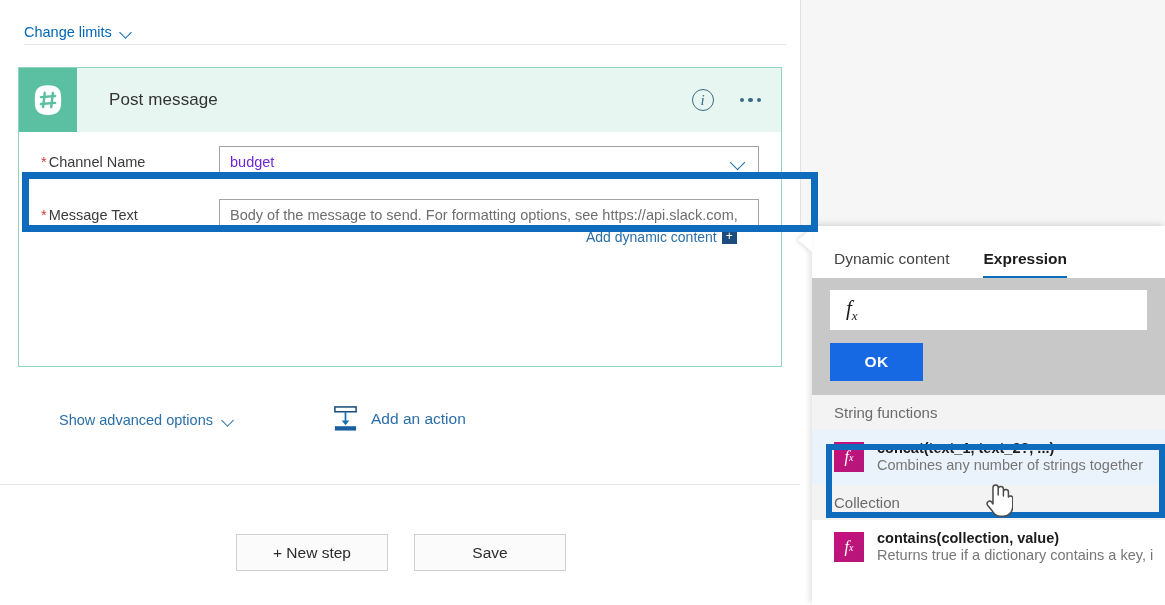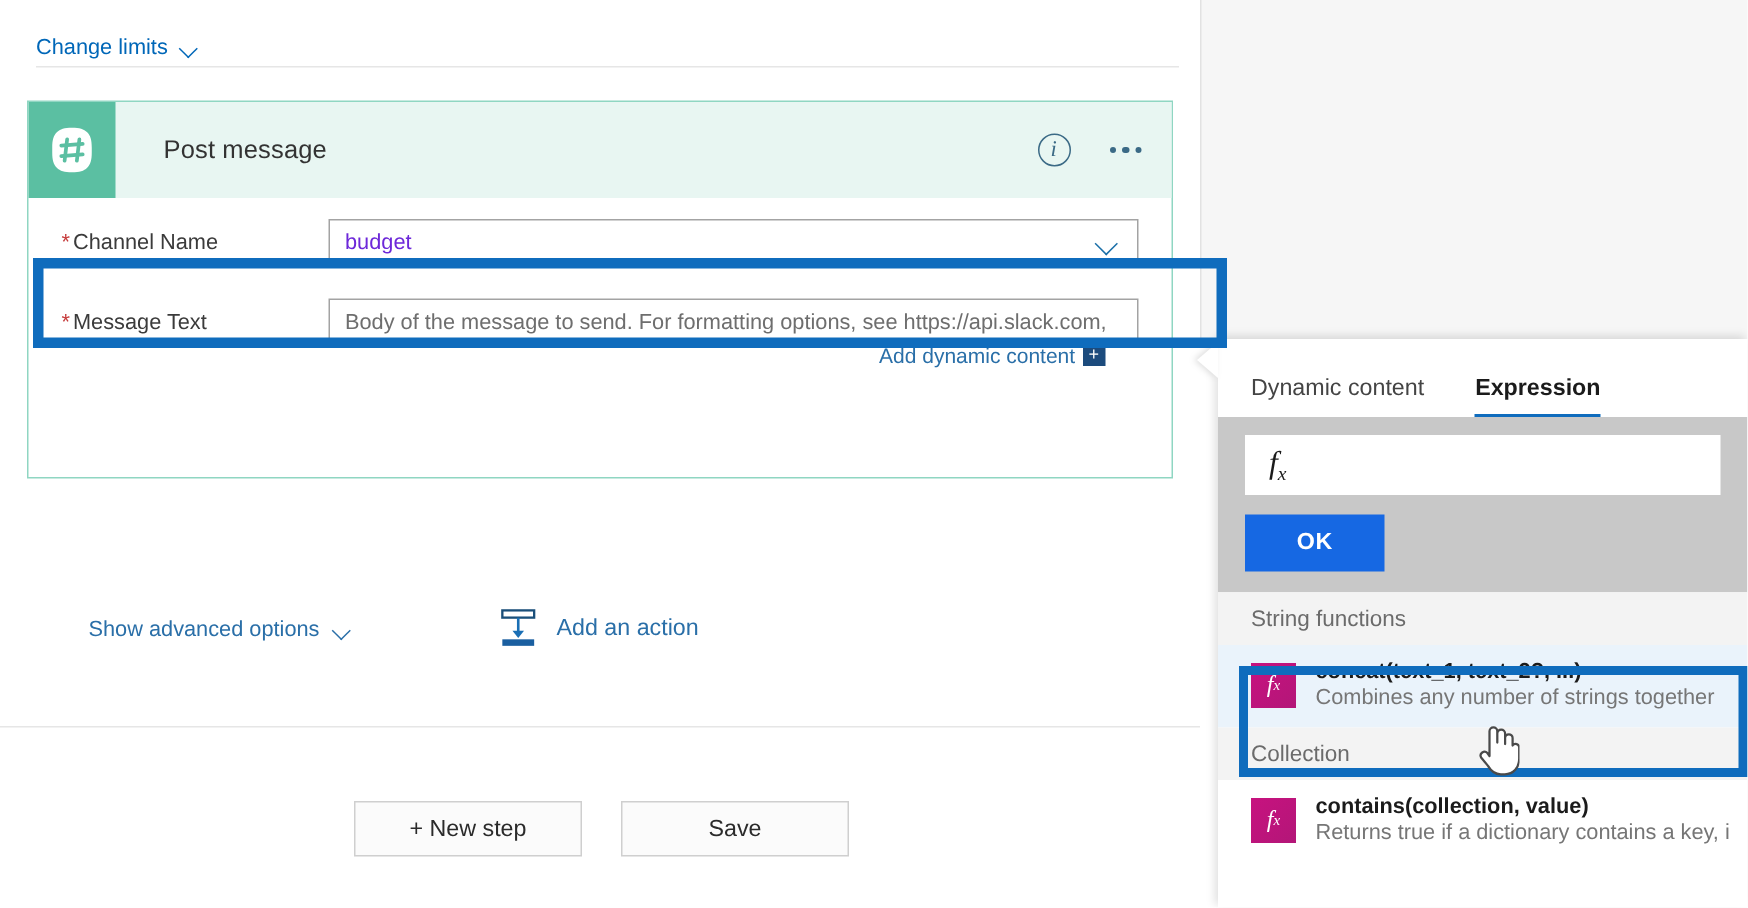--- a/index.html
+++ b/index.html
@@ -61,21 +61,21 @@
     left: 24px; top: 44px;
     width: 762px; height: 1px;
     background: #e6e6e6;
   }
 
   
   #action-card {
     position: absolute;
     left: 18px; top: 67px;
     width: 764px;
-    height: 252px;
+    height: 300px;
     border: 1px solid #8fd6c2;
     background: #ffffff;
     box-sizing: border-box;
   }
   #card-header {
     position: relative;
     height: 64px;
     background: #e8f6f2;
     display: flex;
     align-items: center;

